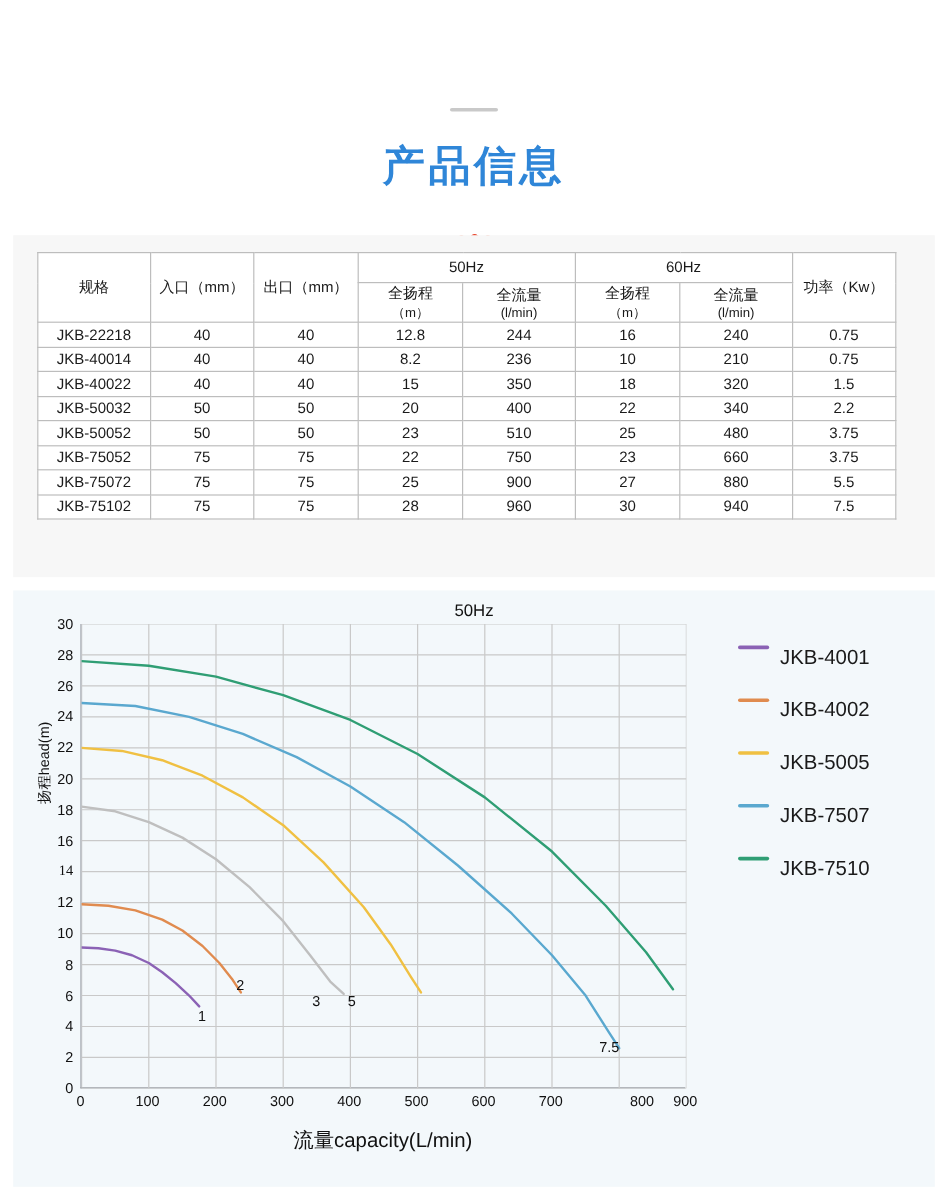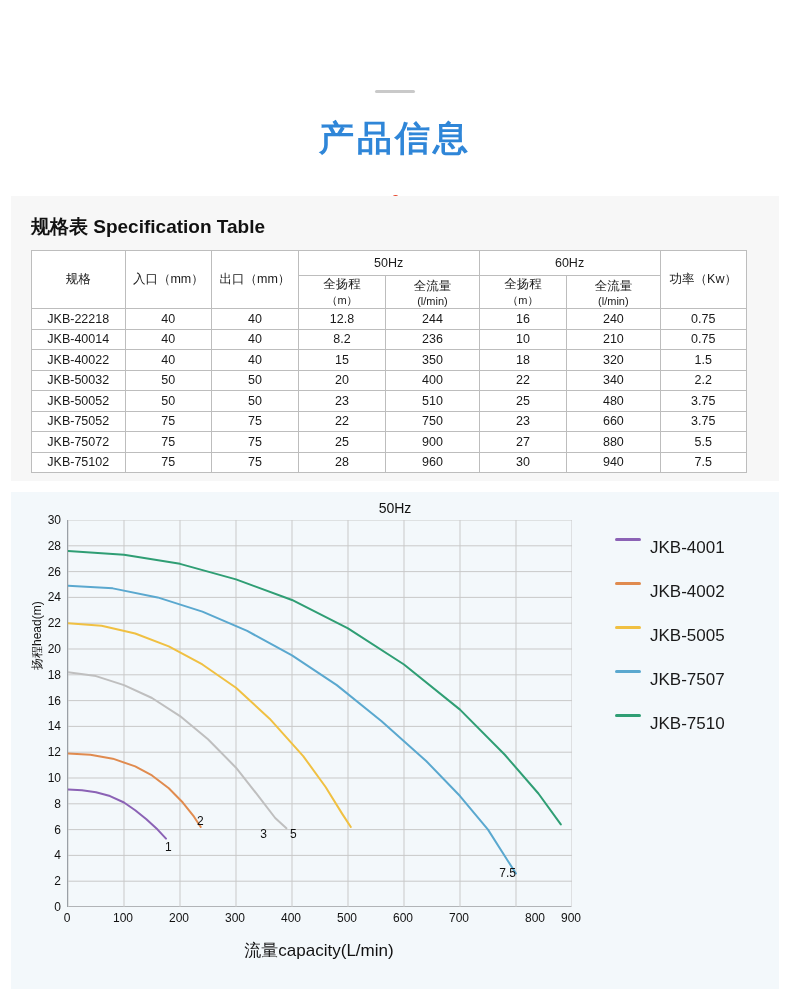--- a/index.html
+++ b/index.html
@@ -133,21 +133,20 @@
     <div class="topbar"></div>
     <h1>产品信息</h1>
     <div class="dots">
       <i></i>
       <i class="mid"></i>
       <i></i>
     </div>
   </div>
 
   <div class="spec-panel">
-    <div class="spec-title">规格表 Specification Table</div>
     <table class="spec">
       <thead>
         <tr>
           <th class="col-spec" rowspan="2">规格</th>
           <th class="col-in" rowspan="2">入口（mm）</th>
           <th class="col-out" rowspan="2">出口（mm）</th>
           <th colspan="2">50Hz</th>
           <th colspan="2">60Hz</th>
           <th class="col-p" rowspan="2">功率（Kw）</th>
         </tr>
@@ -297,21 +296,21 @@
           </svg>
       </div>
       <div id="yticks">
           <div class="ytick" style="top: 387px;">0</div>
           <div class="ytick" style="top: 361.2px;">2</div>
           <div class="ytick" style="top: 335.4px;">4</div>
           <div class="ytick" style="top: 309.6px;">6</div>
           <div class="ytick" style="top: 283.8px;">8</div>
           <div class="ytick" style="top: 258px;">10</div>
           <div class="ytick" style="top: 232.2px;">12</div>
-          <div class="ytick" style="top: 206.4px;">14</div>
+          <div class="ytick" style="top: 206.4px; font-family: Liberation Serif, serif;">14</div>
           <div class="ytick" style="top: 180.6px;">16</div>
           <div class="ytick" style="top: 154.8px;">18</div>
           <div class="ytick" style="top: 129px;">20</div>
           <div class="ytick" style="top: 103.2px;">22</div>
           <div class="ytick" style="top: 77.4px;">24</div>
           <div class="ytick" style="top: 51.6px;">26</div>
           <div class="ytick" style="top: 25.8px;">28</div>
           <div class="ytick" style="top: 0px;">30</div>
         </div>
       <div id="xticks">

